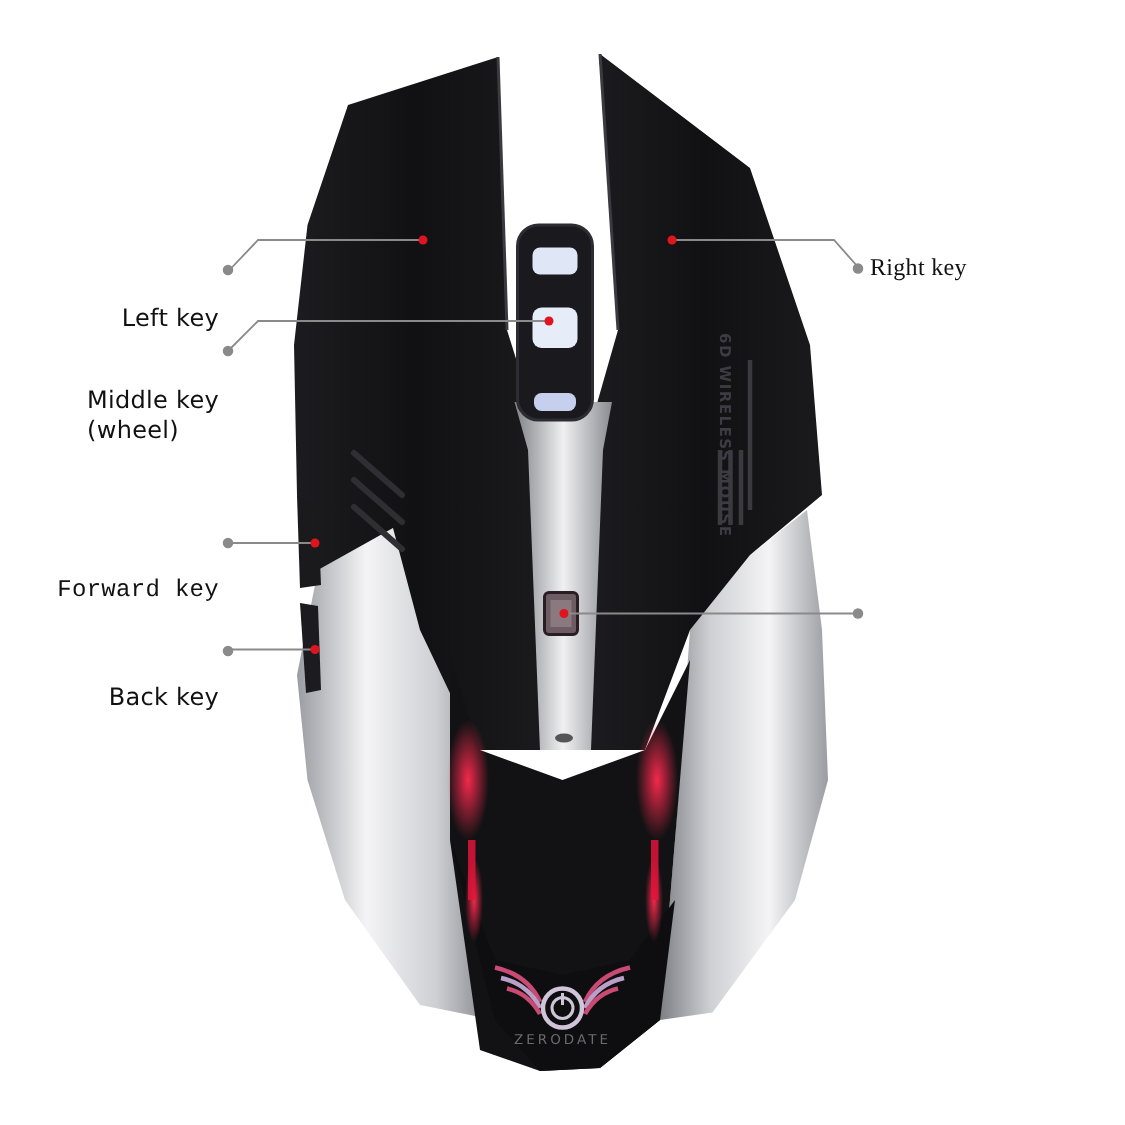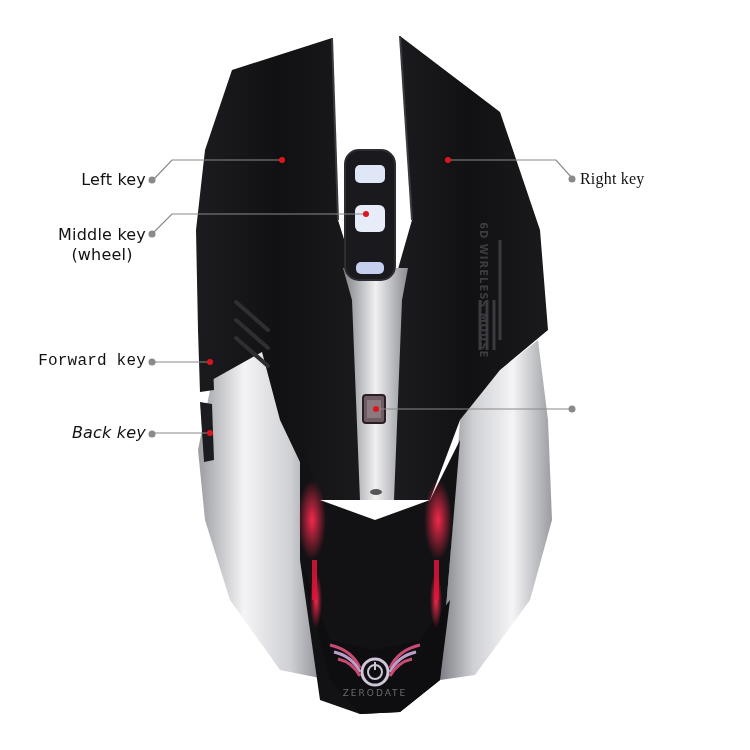--- a/index.html
+++ b/index.html
@@ -13,22 +13,22 @@
     }
     svg.mouse { position: absolute; left: 0; top: 0; }
     .label {
       position: absolute;
       font-size: 16px;
       color: #111111;
       white-space: nowrap;
       line-height: 20px;
       letter-spacing: 0.2px;
     }
-    .label.right-align { text-align: right; }
-    .sub { display: block; text-align: center; }
+    .label.right-align { text-align: right; margin-top: 32px; }
+    .sub { display: block; text-align: left; }
   </style>
 </head>
 <body>
 
 <div class="stage">
 
   <svg class="mouse" width="750" height="750" viewBox="0 0 750 750">
     <defs>
       <linearGradient id="chromeL" x1="0" y1="0" x2="1" y2="0">
         <stop offset="0" stop-color="#9a9ca1"></stop>
@@ -156,20 +156,20 @@
   <div class="label right-align" style="right: 604px; top: 170px;">
     <span>Left key</span>
   </div>
   <div class="label right-align" style="right: 604px; top: 225px;">
     <span>Middle key</span>
     <span class="sub">(wheel)</span>
   </div>
   <div class="label right-align" style="right: 604px; top: 351px; font-family: Liberation Mono, monospace;">
     <span>Forward key</span>
   </div>
-  <div class="label right-align" style="right: 604px; top: 423px; font-style: italic;">
+  <div class="label right-align" style="right: 604px; top: 423px;">
     <span>Back key</span>
   </div>
   <div class="label" style="left: 580px; top: 169px; font-family: Liberation Serif, serif;">
     <span>Right key</span>
   </div>
 
 </div>
 
 </body></html>

